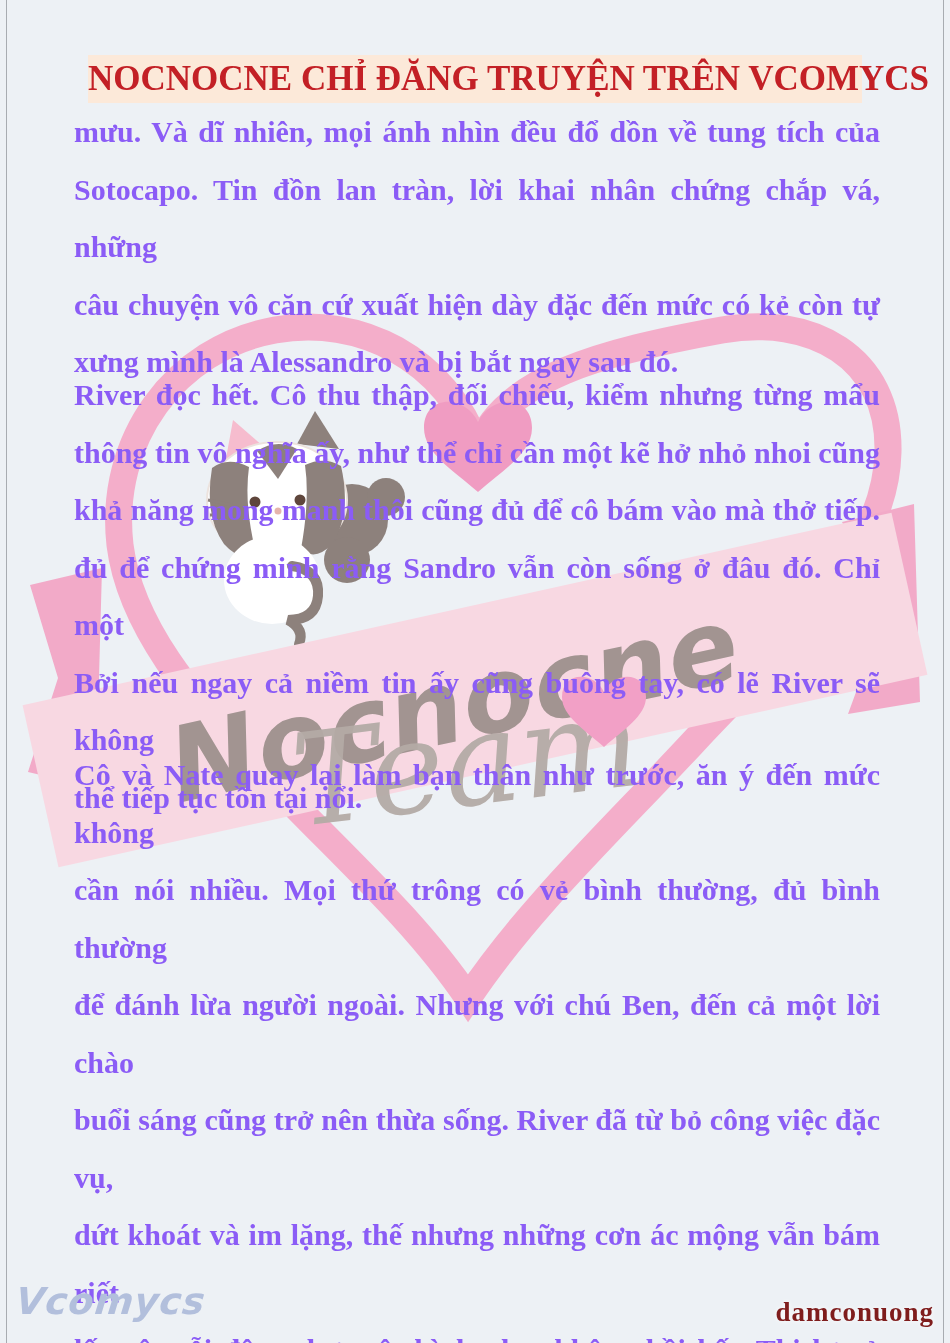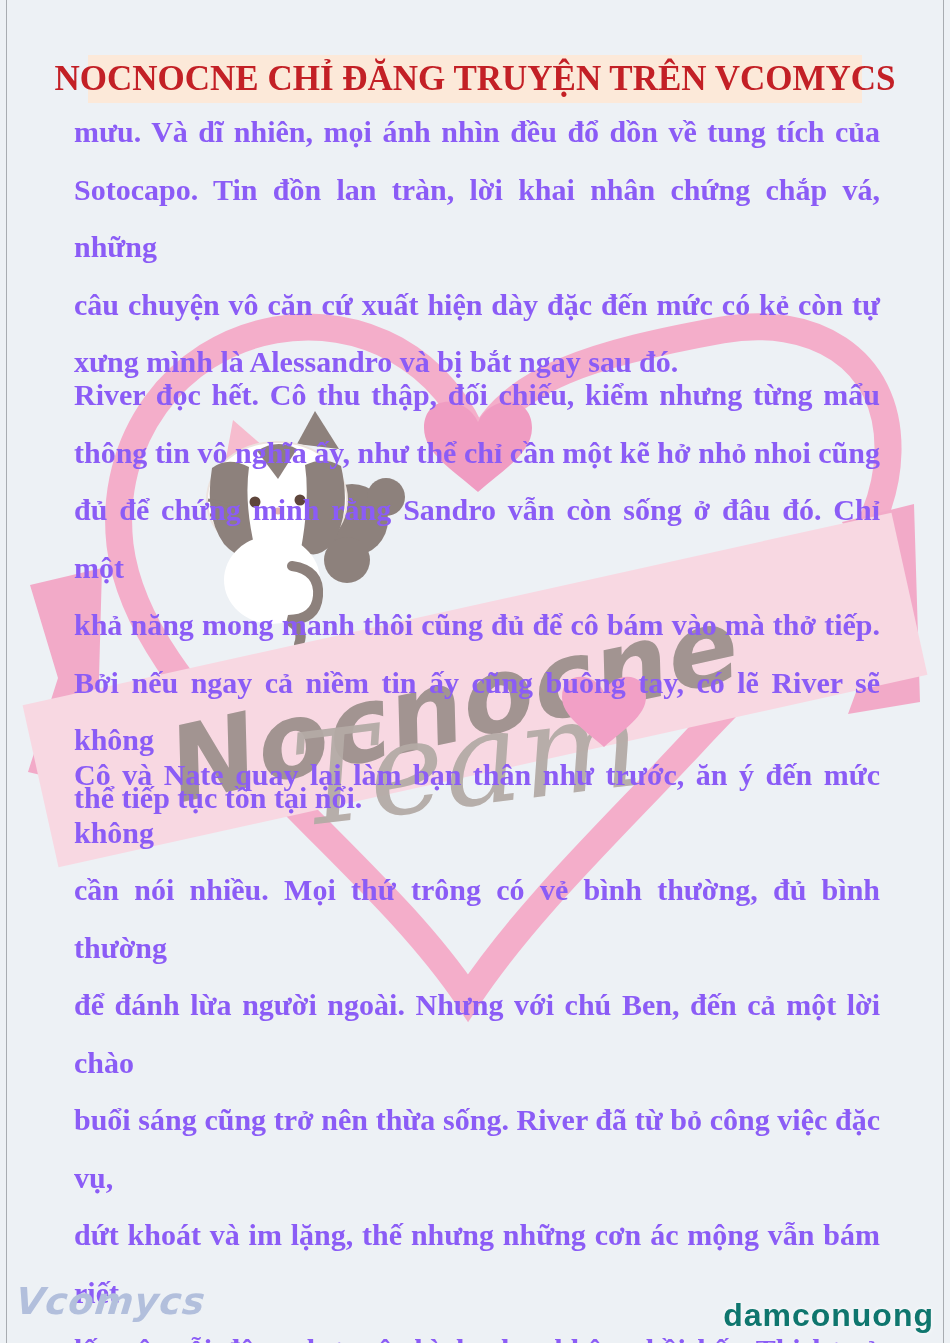--- a/index.html
+++ b/index.html
@@ -12,21 +12,21 @@
   }
   .edge{position:absolute;top:0;bottom:0;width:1px;background:#a8acb1;}
   .edge-left{left:6px;}
   .edge-right{right:6px;}
 
   .watermark{position:absolute;left:0;top:0;}
 
   .banner{
     position:absolute;left:88px;top:55px;width:774px;height:48px;
     background:#fce9d9;
-    display:flex;align-items:center;justify-content:center;
+    display:flex;align-items:center;
   }
   .banner span{
     font-family:"Liberation Serif", serif;
     font-weight:bold;font-size:35px;color:#c32026;
     white-space:nowrap;letter-spacing:0px;
   }
 
   .para{
     position:absolute;left:74px;width:806px;
     font-family:"Liberation Serif", serif;
@@ -39,22 +39,22 @@
   .logo-left{
     position:absolute;left:16px;top:1280px;
     font-family:"DejaVu Sans", sans-serif;
     font-style:italic;font-weight:bold;
     font-size:37px;color:#b2bfdc;
     transform:skewX(-6deg);
     letter-spacing:1px;
   }
   .logo-right{
     position:absolute;right:16px;top:1297px;
-    font-family:Liberation Sans, sans-serif;
-    font-weight:bold;font-size:32px;color:#0f766e;
+    font-family:Liberation Serif, serif;
+    font-weight:bold;font-size:27px;color:#7f1d1d;
     text-shadow:0 0 5px #ffffff;
     letter-spacing:1px;
   }
 </style>
 </head>
 <body>
 
 <div class="page">
 
   <div class="edge edge-left"></div>
@@ -113,22 +113,22 @@
 
   <div class="para" style="top:103px">
       <div class="line">mưu. Và dĩ nhiên, mọi ánh nhìn đều đổ dồn về tung tích của</div>
       <div class="line">Sotocapo. Tin đồn lan tràn, lời khai nhân chứng chắp vá, những</div>
       <div class="line">câu chuyện vô căn cứ xuất hiện dày đặc đến mức có kẻ còn tự</div>
       <div class="line last">xưng mình là Alessandro và bị bắt ngay sau đó.</div>
     </div>
   <div class="para" style="top:366px">
       <div class="line">River đọc hết. Cô thu thập, đối chiếu, kiểm nhưng từng mẩu</div>
       <div class="line">thông tin vô nghĩa ấy, như thể chỉ cần một kẽ hở nhỏ nhoi cũng</div>
+      <div class="line">khả năng mong manh thôi cũng đủ để cô bám vào mà thở tiếp.</div>
       <div class="line">đủ để chứng minh rằng Sandro vẫn còn sống ở đâu đó. Chỉ một</div>
-      <div class="line">khả năng mong manh thôi cũng đủ để cô bám vào mà thở tiếp.</div>
       <div class="line">Bởi nếu ngay cả niềm tin ấy cũng buông tay, có lẽ River sẽ không</div>
       <div class="line last">thể tiếp tục tồn tại nổi.</div>
     </div>
   <div class="para" style="top:746px">
       <div class="line">Cô và Nate quay lại làm bạn thân như trước, ăn ý đến mức không</div>
       <div class="line">cần nói nhiều. Mọi thứ trông có vẻ bình thường, đủ bình thường</div>
       <div class="line">để đánh lừa người ngoài. Nhưng với chú Ben, đến cả một lời chào</div>
       <div class="line">buổi sáng cũng trở nên thừa sống. River đã từ bỏ công việc đặc vụ,</div>
       <div class="line">dứt khoát và im lặng, thế nhưng những cơn ác mộng vẫn bám riết</div>
       <div class="line">lấy cô mỗi đêm như một hình phạt không hồi kết. Thị lực ở mắt</div>

